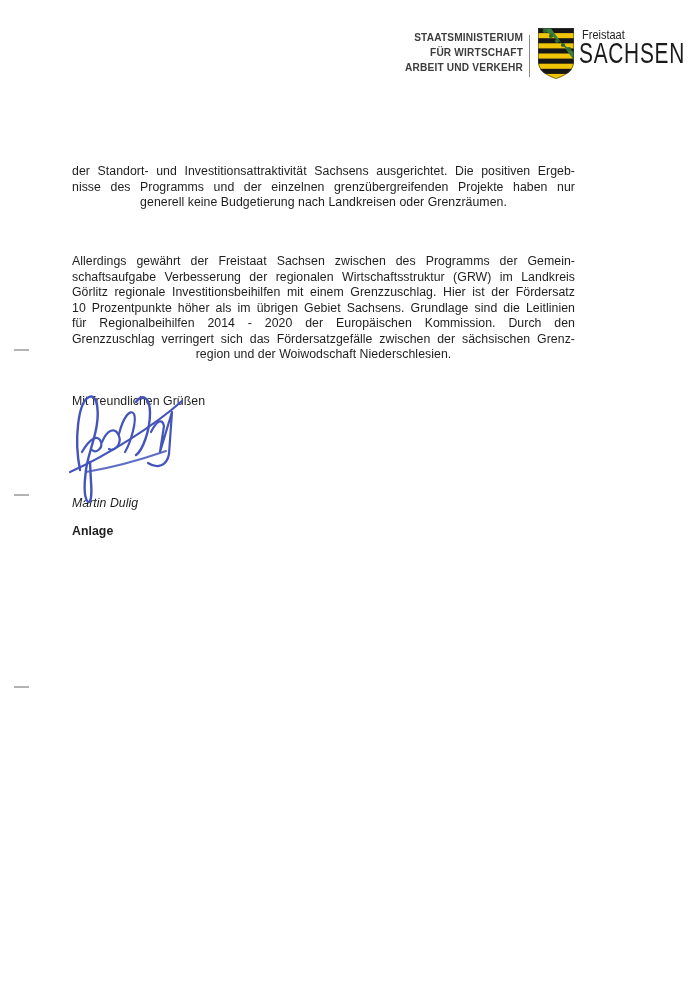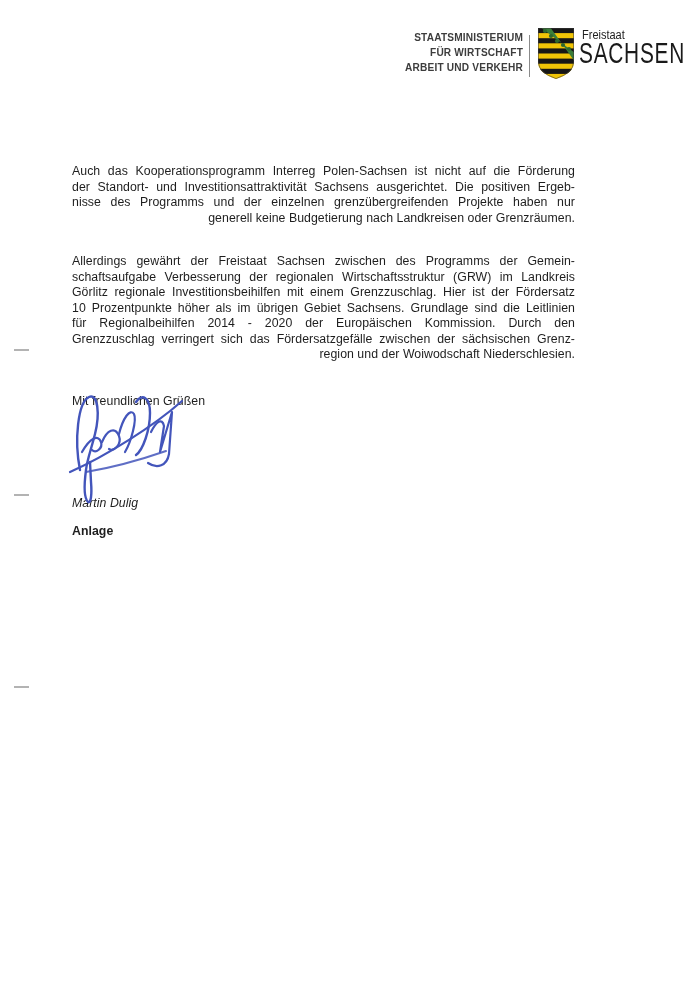--- a/index.html
+++ b/index.html
@@ -79,21 +79,21 @@
     width: 503px;
     font-size: 12.3px;
     line-height: 15.55px;
     letter-spacing: 0.05px;
     color: #1e1e1e;
   }
   .para { position: absolute; left: 0; width: 503px; }
   .p1 { top: 164px; }
   .p2 { top: 254px; }
   .jline { text-align: justify; text-align-last: justify; height: 15.55px; overflow: hidden; }
-  .lline { text-align: right; height: 15.55px; overflow: hidden; }
+  .lline { text-align: center; height: 15.55px; overflow: hidden; }
   .closing { position: absolute; top: 370px; left: 0; margin-top: 24px; }
   .signer-name { position: absolute; top: 496px; left: 0; font-style: italic; }
   .attachment { position: absolute; top: 524px; left: 0; font-weight: 700; }
 
   
   .signature {
     position: absolute;
     left: 62px; top: 390px;
     width: 130px; height: 118px;
   }
@@ -151,21 +151,20 @@
   <div class="freistaat-label">Freistaat</div>
   <div class="sachsen-label">SACHSEN</div>
 
   <div class="fold-mark m1"></div>
   <div class="fold-mark m2"></div>
   <div class="fold-mark m3"></div>
 
   <div class="bodycol">
 
     <div class="para p1">
-      <div class="jline">Auch das Kooperationsprogramm Interreg Polen-Sachsen ist nicht auf die Förderung</div>
       <div class="jline">der Standort- und Investitionsattraktivität Sachsens ausgerichtet. Die positiven Ergeb-</div>
       <div class="jline">nisse des Programms und der einzelnen grenzübergreifenden Projekte haben nur</div>
       <div class="lline">generell keine Budgetierung nach Landkreisen oder Grenzräumen.</div>
     </div>
 
     <div class="para p2">
       <div class="jline">Allerdings gewährt der Freistaat Sachsen zwischen des Programms der Gemein-</div>
       <div class="jline">schaftsaufgabe Verbesserung der regionalen Wirtschaftsstruktur (GRW) im Landkreis</div>
       <div class="jline">Görlitz regionale Investitionsbeihilfen mit einem Grenzzuschlag. Hier ist der Fördersatz</div>
       <div class="jline">10 Prozentpunkte höher als im übrigen Gebiet Sachsens. Grundlage sind die Leitlinien</div>

